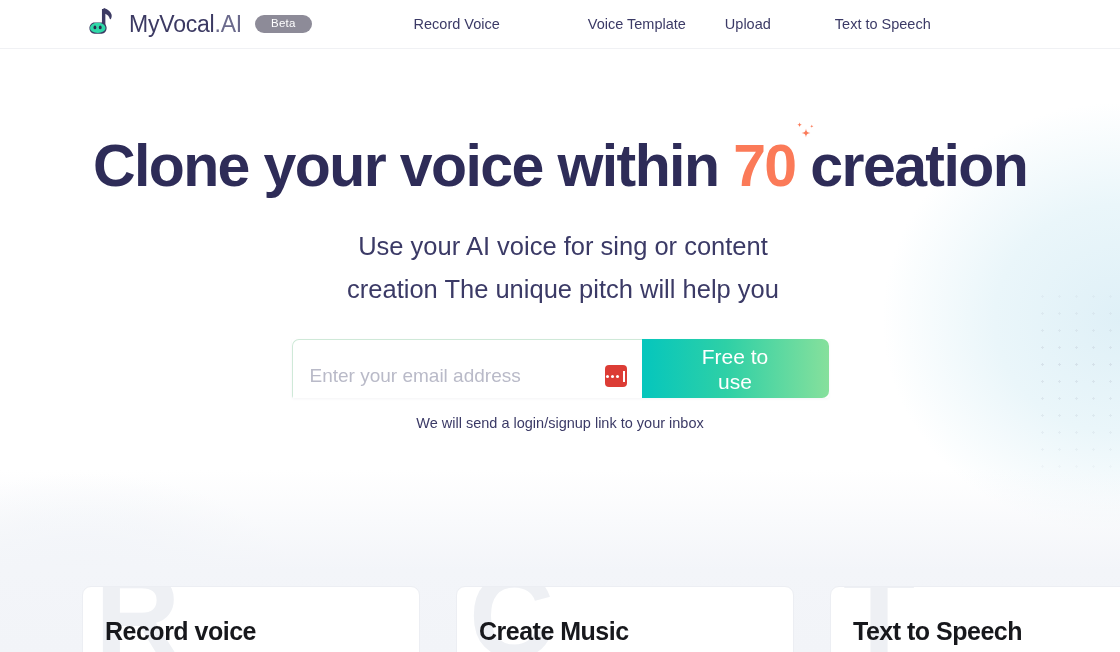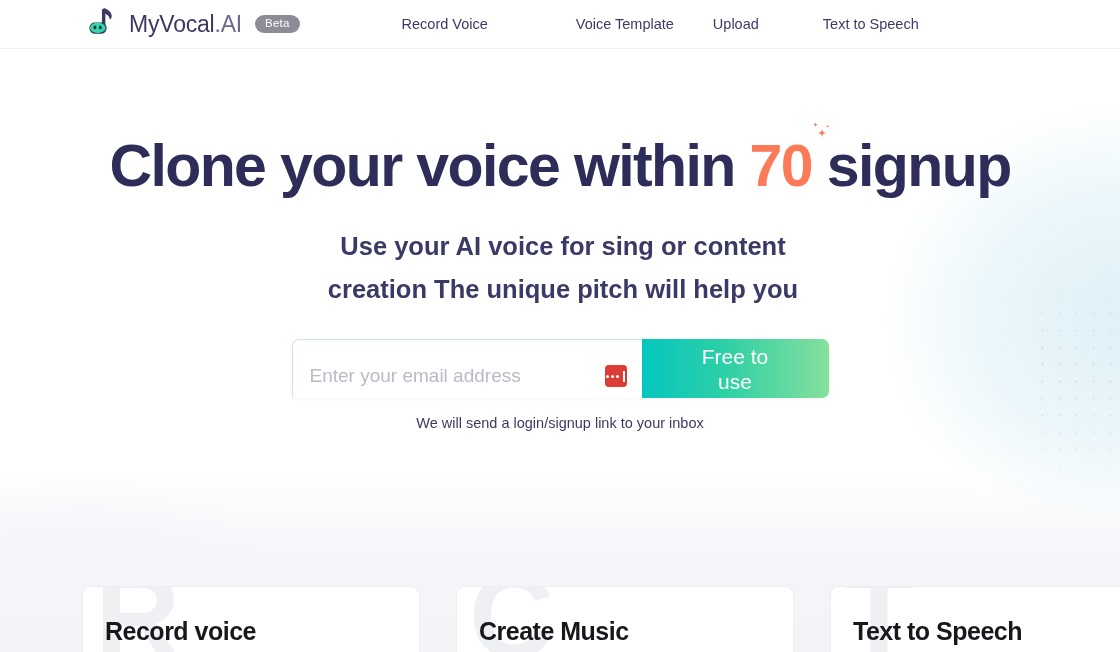--- a/index.html
+++ b/index.html
@@ -43,21 +43,21 @@
   }
   .brand { display:flex; align-items:center; margin-left:82px; gap:9px; }
   .brand-logo { width:38px; height:38px; display:block; }
   .brand-name {
     font-size:23px; color:#3c3a63; letter-spacing:-0.2px;
     font-weight:400; white-space:nowrap;
   }
   .brand-name .dim { color:#6b6a8c; }
   .beta-badge {
     background:#8d8b98; color:#fff; font-size:11.5px;
-    border-radius:11px; padding:3px 10px 4px; line-height:1;
+    border-radius:11px; padding:3px 16px 4px; line-height:1;
     letter-spacing:.2px; margin-left:4px;
   }
   .nav { display:flex; align-items:center; margin-left:102px; }
   .nav a {
     color:#3b3a66; font-size:14.5px; text-decoration:none;
     font-weight:500; white-space:nowrap;
   }
   .nav-item { padding:0; }
   .nav-sp-1 { width:88px; } .nav-sp-2 { width:39px; } .nav-sp-3 { width:64px; }
 
@@ -69,21 +69,21 @@
     font-weight:800; letter-spacing:-1.6px;
     color:#2e2c58; white-space:nowrap;
   }
   .headline .sixty { color:#fb7a58; position:relative; display:inline-block; }
   .sparkles {
     position:absolute; right:-24px; top:-19px; width:34px; height:34px;
   }
   .sub {
     margin-top:29px;
     font-size:25.5px; line-height:43px;
-    color:#3b3a66; font-weight:700;padding-left:6px;
+    color:#3b3a66; font-weight:400;padding-left:6px;
   }
 
   
   .signup {
     margin:28px auto 0; width:537px; height:59px;
     display:flex; border-radius:2px; overflow:hidden;
     box-shadow:0 1px 3px rgba(30,40,70,.05);
   }
   .email-wrap {
     position:relative; flex:0 0 350px; height:74px;
@@ -183,21 +183,21 @@
   <h1 class="headline">
     <span>Clone your voice within</span>
     <span class="sixty">
       <span>70</span>
       <svg class="sparkles" viewBox="0 0 34 34">
         <path d="M20 10.5c.4 3.2 1.3 4.1 4.4 4.5-3.1.4-4 1.3-4.4 4.5-.4-3.2-1.3-4.1-4.4-4.5 3.1-.4 4-1.3 4.4-4.5z" fill="#fb7a58"></path>
         <path d="M13.6 4.2c.22 1.75.7 2.25 2.4 2.47-1.7.22-2.18.72-2.4 2.47-.22-1.75-.7-2.25-2.4-2.47 1.7-.22 2.18-.72 2.4-2.47z" fill="#fb7a58"></path>
         <path d="M25.8 6.6c.15 1.2.48 1.55 1.65 1.7-1.17.15-1.5.5-1.65 1.7-.15-1.2-.48-1.55-1.65-1.7 1.17-.15 1.5-.5 1.65-1.7z" fill="#fb7a58"></path>
       </svg>
     </span>
-    <span>signup</span>
+    <span>creation</span>
   </h1>
 
   <p class="sub">
     <span>Use your AI voice for sing or content</span><br>
     <span>creation The unique pitch will help you</span><br>
   </p>
 
   <div class="signup">
     <div class="email-wrap">
       <input class="email-input" type="text" placeholder="Enter your email address" style="">

